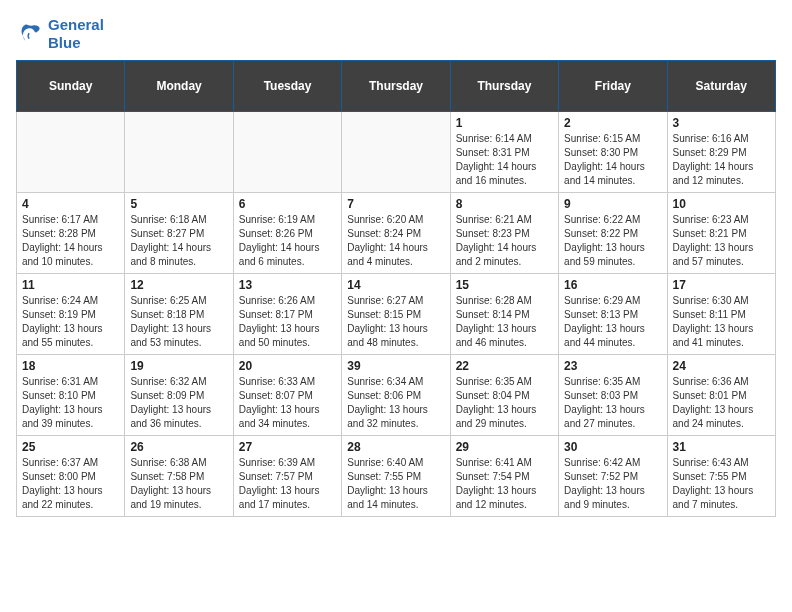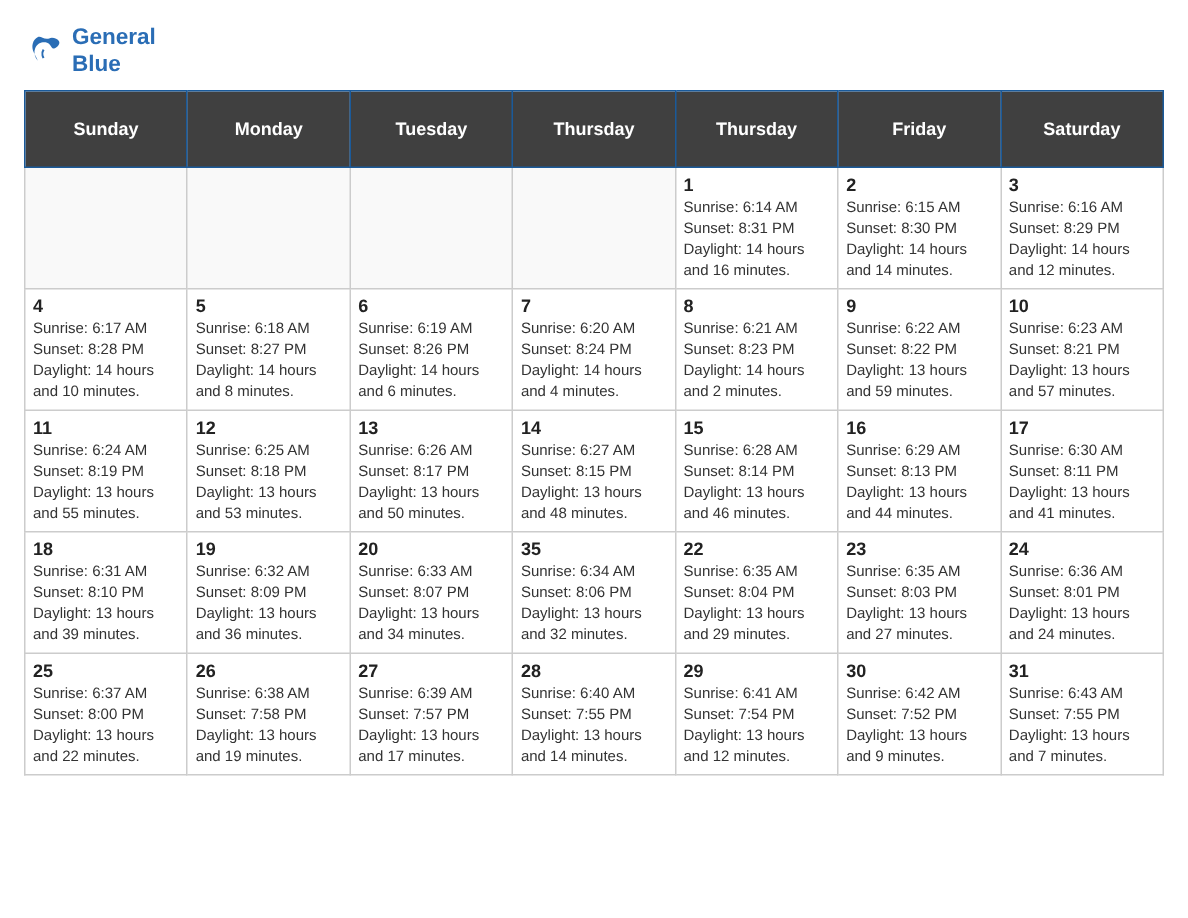--- a/index.html
+++ b/index.html
@@ -285,21 +285,21 @@
         </td>
         <td class="filled">
           <span class="day-num">20</span>
           <div class="day-detail">
             <div>Sunrise: 6:33 AM</div>
             <div>Sunset: 8:07 PM</div>
             <div>Daylight: 13 hours and 34 minutes.</div>
           </div>
         </td>
         <td class="filled">
-          <span class="day-num">35</span>
+          <span class="day-num">39</span>
           <div class="day-detail">
             <div>Sunrise: 6:34 AM</div>
             <div>Sunset: 8:06 PM</div>
             <div>Daylight: 13 hours and 32 minutes.</div>
           </div>
         </td>
         <td class="filled">
           <span class="day-num">22</span>
           <div class="day-detail">
             <div>Sunrise: 6:35 AM</div>

